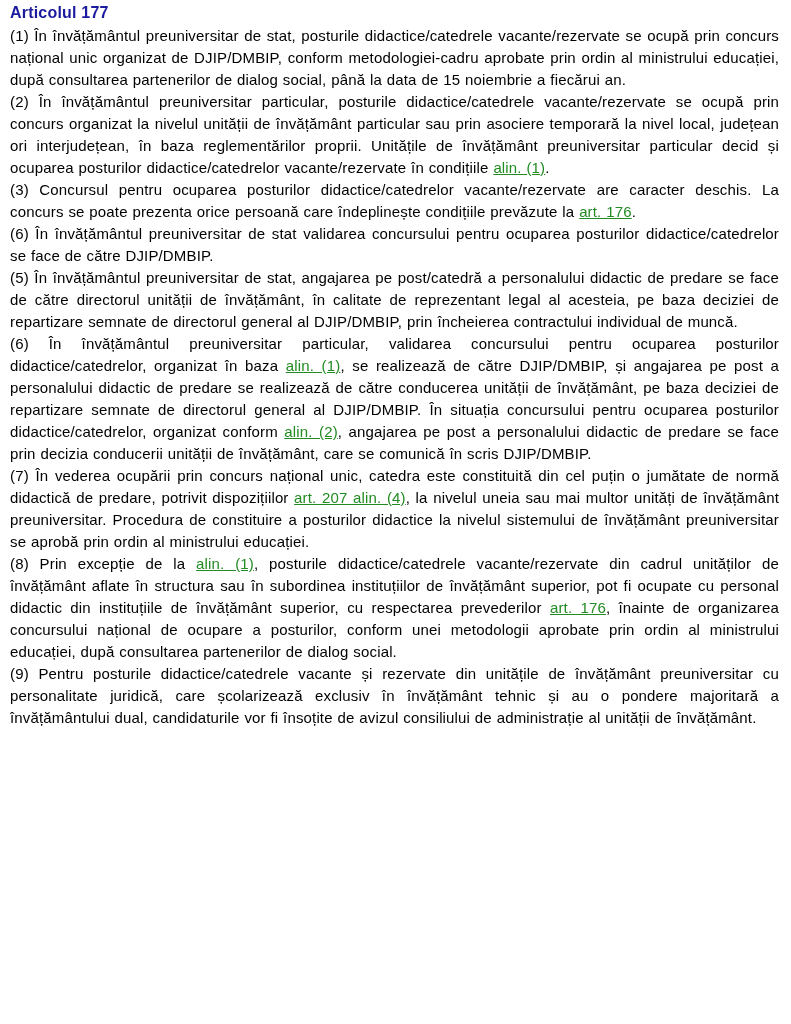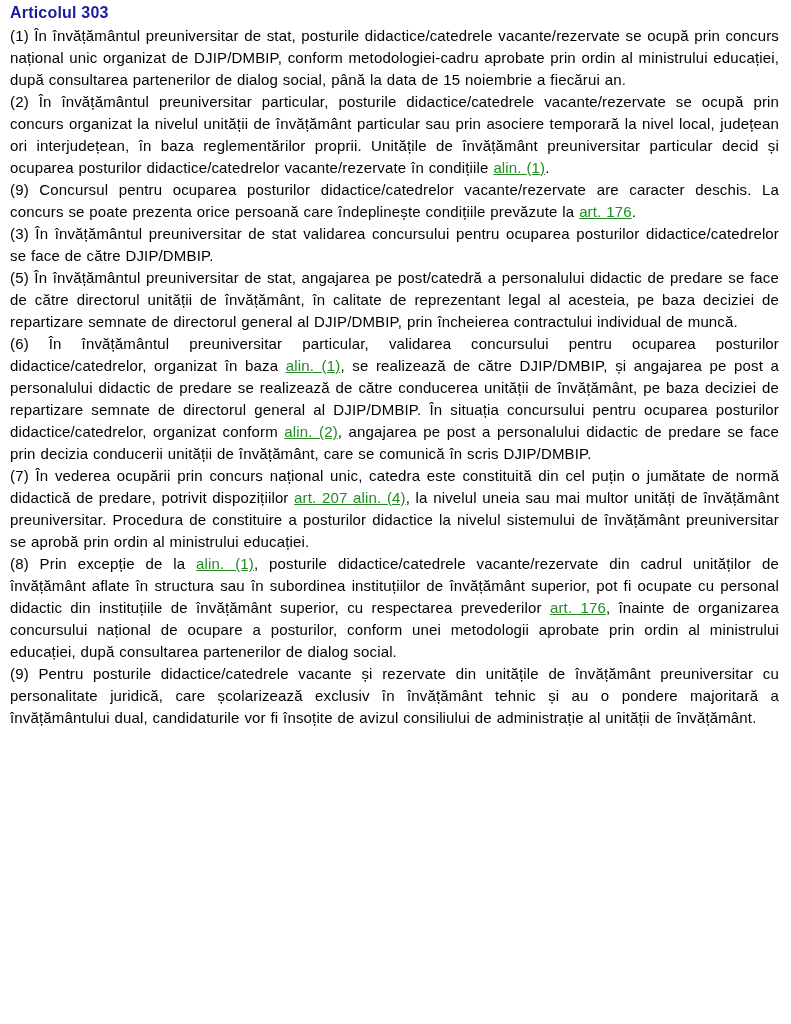--- a/index.html
+++ b/index.html
@@ -41,29 +41,29 @@
     text-decoration-color: #228b22;
     cursor: pointer;
     margin-top: 25px;
   }
 </style>
 </head>
 <body>
 
 <div class="doc">
 
-  <h2 class="article-title">Articolul 303</h2>
+  <h2 class="article-title">Articolul 177</h2>
 
   <p class="para"><span>(1) În învățământul preuniversitar de stat, posturile didactice/catedrele vacante/rezervate se ocupă prin concurs național unic organizat de DJIP/DMBIP, conform metodologiei-cadru aprobate prin ordin al ministrului educației, după consultarea partenerilor de dialog social, până la data de 15 noiembrie a fiecărui an.</span></p>
 
   <p class="para"><span>(2) În învățământul preuniversitar particular, posturile didactice/catedrele vacante/rezervate se ocupă prin concurs organizat la nivelul unității de învățământ particular sau prin asociere temporară la nivel local, județean ori interjudețean, în baza reglementărilor proprii. Unitățile de învățământ preuniversitar particular decid și ocuparea posturilor didactice/catedrelor vacante/rezervate în condițiile </span><a class="ref" href="#">alin. (1)</a><span>.</span></p>
 
-  <p class="para"><span>(9) Concursul pentru ocuparea posturilor didactice/catedrelor vacante/rezervate are caracter deschis. La concurs se poate prezenta orice persoană care îndeplinește condițiile prevăzute la </span><a class="ref" href="#">art. 176</a><span>.</span></p>
+  <p class="para"><span>(3) Concursul pentru ocuparea posturilor didactice/catedrelor vacante/rezervate are caracter deschis. La concurs se poate prezenta orice persoană care îndeplinește condițiile prevăzute la </span><a class="ref" href="#">art. 176</a><span>.</span></p>
 
-  <p class="para"><span>(3) În învățământul preuniversitar de stat validarea concursului pentru ocuparea posturilor didactice/catedrelor se face de către DJIP/DMBIP.</span></p>
+  <p class="para"><span>(6) În învățământul preuniversitar de stat validarea concursului pentru ocuparea posturilor didactice/catedrelor se face de către DJIP/DMBIP.</span></p>
 
   <p class="para"><span>(5) În învățământul preuniversitar de stat, angajarea pe post/catedră a personalului didactic de predare se face de către directorul unității de învățământ, în calitate de reprezentant legal al acesteia, pe baza deciziei de repartizare semnate de directorul general al DJIP/DMBIP, prin încheierea contractului individual de muncă.</span></p>
 
   <p class="para"><span>(6) În învățământul preuniversitar particular, validarea concursului pentru ocuparea posturilor didactice/catedrelor, organizat în baza </span><a class="ref" href="#">alin. (1)</a><span>, se realizează de către DJIP/DMBIP, și angajarea pe post a personalului didactic de predare se realizează de către conducerea unității de învățământ, pe baza deciziei de repartizare semnate de directorul general al DJIP/DMBIP. În situația concursului pentru ocuparea posturilor didactice/catedrelor, organizat conform </span><a class="ref" href="#">alin. (2)</a><span>, angajarea pe post a personalului didactic de predare se face prin decizia conducerii unității de învățământ, care se comunică în scris DJIP/DMBIP.</span></p>
 
   <p class="para"><span>(7) În vederea ocupării prin concurs național unic, catedra este constituită din cel puțin o jumătate de normă didactică de predare, potrivit dispozițiilor </span><a class="ref" href="#">art. 207 alin. (4)</a><span>, la nivelul uneia sau mai multor unități de învățământ preuniversitar. Procedura de constituire a posturilor didactice la nivelul sistemului de învățământ preuniversitar se aprobă prin ordin al ministrului educației.</span></p>
 
   <p class="para"><span>(8) Prin excepție de la </span><a class="ref" href="#">alin. (1)</a><span>, posturile didactice/catedrele vacante/rezervate din cadrul unităților de învățământ aflate în structura sau în subordinea instituțiilor de învățământ superior, pot fi ocupate cu personal didactic din instituțiile de învățământ superior, cu respectarea prevederilor </span><a class="ref" href="#">art. 176</a><span>, înainte de organizarea concursului național de ocupare a posturilor, conform unei metodologii aprobate prin ordin al ministrului educației, după consultarea partenerilor de dialog social.</span></p>
 
   <p class="para"><span>(9) Pentru posturile didactice/catedrele vacante și rezervate din unitățile de învățământ preuniversitar cu personalitate juridică, care școlarizează exclusiv în învățământ tehnic și au o pondere majoritară a învățământului dual, candidaturile vor fi însoțite de avizul consiliului de administrație al unității de învățământ.</span></p>

